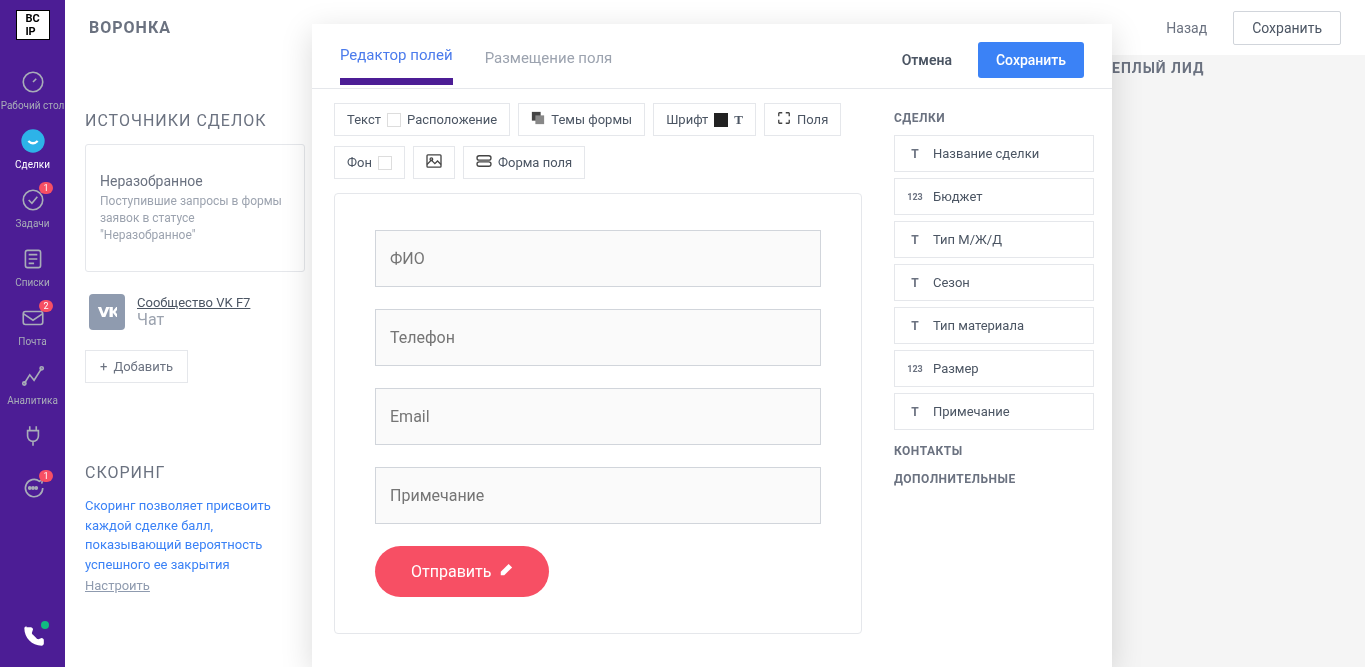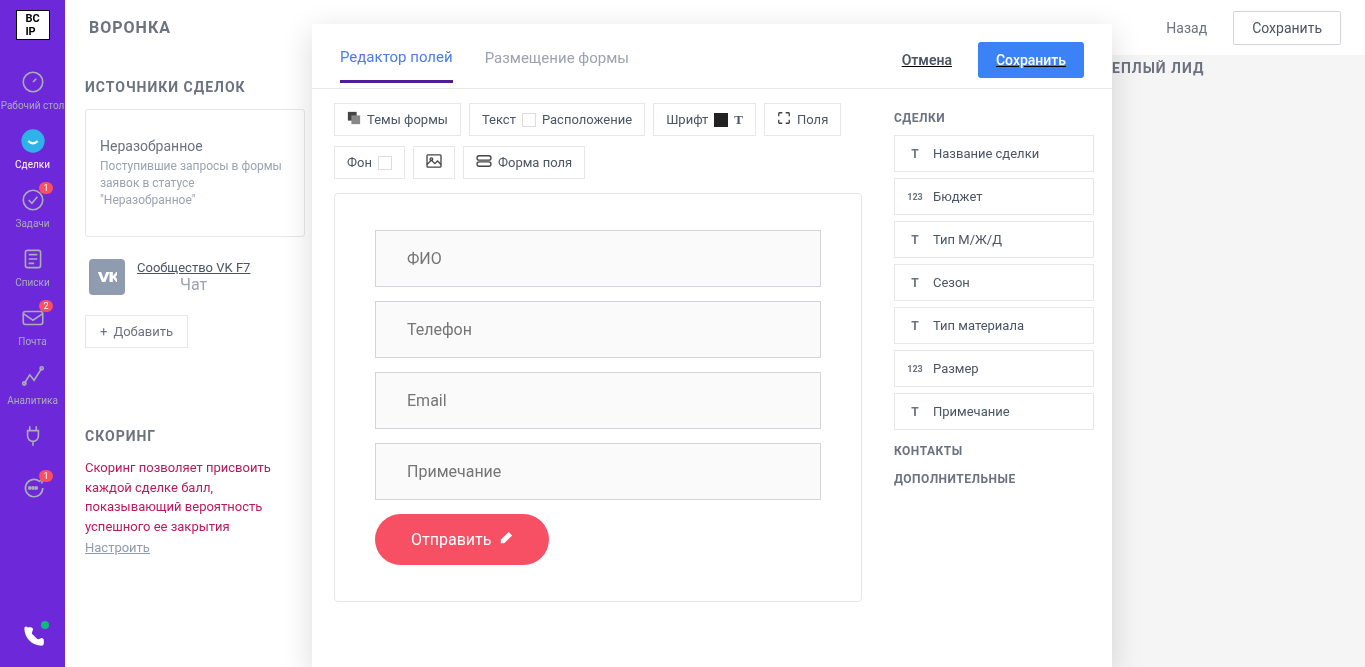--- a/index.html
+++ b/index.html
@@ -1,66 +1,66 @@
 <!DOCTYPE html>
 <html><head>
 <meta charset="utf-8">
 <style>
 * { margin: 0; padding: 0; box-sizing: border-box; font-family: -apple-system, BlinkMacSystemFont, "Segoe UI", Roboto, sans-serif; }
 body { background: #f5f5f5; width: 1365px; height: 667px; overflow: hidden; position: relative; }
 
-.sidebar { position: absolute; left: 0; top: 0; width: 65px; height: 667px; background: #6d28d9; display: flex; flex-direction: column; align-items: center; z-index: 10; }
+.sidebar { position: absolute; left: 0; top: 0; width: 65px; height: 667px; background: #4c1d95; display: flex; flex-direction: column; align-items: center; z-index: 10; }
 .logo { width: 34px; height: 30px; background: #fff; margin-top: 10px; display: flex; align-items: center; justify-content: center; font-size: 11px; font-weight: bold; border: 1px solid #000; }
 .sidebar-item { width: 65px; display: flex; flex-direction: column; align-items: center; justify-content: center; padding: 10px 0 6px; color: #a8adb8; font-size: 10px; cursor: pointer; position: relative; }
 .sidebar-item.active { color: #1a1d29; }
 .sidebar-item .label { margin-top: 4px; }
 .sidebar-icon { width: 28px; height: 28px; display: flex; align-items: center; justify-content: center; }
 .sidebar-spacer { flex: 1; }
 .badge { position: absolute; top: 6px; right: 12px; background: #f74f64; color: #fff; border-radius: 8px; font-size: 9px; padding: 1px 4px; min-width: 14px; text-align: center; }
 
 .topbar { position: absolute; left: 65px; top: 0; right: 0; height: 55px; background: #fff; display: flex; align-items: center; padding: 0 24px; z-index: 5; }
 .page-title { font-size: 16px; font-weight: 700; color: #6b7280; letter-spacing: 1px; }
 .topbar-right { margin-left: auto; display: flex; gap: 12px; align-items: center; }
 .btn-link { color: #6b7280; font-size: 14px; cursor: pointer; padding: 8px 14px; }
 .btn-outline { border: 1px solid #d1d5db; padding: 8px 18px; font-size: 14px; color: #4b5563; background: #fff; cursor: pointer; border-radius: 2px; }
 
 .leftpanel { position: absolute; left: 65px; top: 55px; width: 260px; bottom: 0; padding: 24px 20px; background: #fff; z-index: 4; }
-.panel-heading { font-size: 14px; font-weight: 700; color: #6b7280; letter-spacing: 1px; margin-bottom: 14px; }
+.panel-heading { font-size: 16px; font-weight: 400; color: #6b7280; letter-spacing: 1px; margin-bottom: 14px; margin-top: 32px; }
 .unsorted-box { border: 1px solid #e5e7eb; border-radius: 3px; padding: 28px 14px; margin-bottom: 14px; }
 .unsorted-title { font-size: 14px; color: #6b7280; margin-bottom: 4px; }
 .unsorted-desc { font-size: 12px; color: #9ca3af; line-height: 1.4; }
 .vk-item { display: flex; align-items: center; gap: 12px; padding: 8px 4px; }
 .vk-avatar { width: 36px; height: 36px; background: #8f9baf; border-radius: 4px; display: flex; align-items: center; justify-content: center; color: #fff; font-weight: bold; font-size: 14px; }
-.vk-info { display: flex; flex-direction: column; text-align: center; }
+.vk-info { display: flex; flex-direction: column; }
 .vk-name { font-size: 13px; color: #4b5563; text-decoration: underline; }
 .vk-type { font-size: 16px; color: #9ca3af; }
 .add-btn { border: 1px solid #e5e7eb; padding: 8px 14px; font-size: 13px; color: #6b7280; background: #fff; cursor: pointer; margin-top: 12px; display: flex; align-items: center; gap: 6px; }
 .scoring-section { margin-top: 80px; }
-.scoring-text { font-size: 13px; color: #be185d; line-height: 1.5; margin-top: 8px; }
+.scoring-text { font-size: 13px; color: #3b82f6; line-height: 1.5; margin-top: 8px; }
 .scoring-link { color: #8f9baf; text-decoration: underline; cursor: pointer; display: inline-block; margin-top: 4px; font-size: 13px; }
 
 .stage-header { position: absolute; left: 1112px; top: 60px; font-size: 14px; font-weight: 700; color: #6b7280; letter-spacing: 1px; }
 
 .modal { position: absolute; left: 312px; top: 24px; width: 800px; bottom: 0; background: #fff; box-shadow: 0 8px 30px rgba(0,0,0,0.15); z-index: 20; display: flex; flex-direction: column; }
 .modal-tabs { display: flex; align-items: center; padding: 18px 28px 0; border-bottom: 1px solid #e5e7eb; }
 .modal-tab { font-size: 15px; color: #9ca3af; padding-bottom: 14px; margin-right: 32px; cursor: pointer; }
-.modal-tab.active { color: #4b7bec; border-bottom: 3px solid #4c1d95; }
-.modal-actions { margin-left: auto; display: flex; gap: 12px; align-items: center; padding-bottom: 10px; text-decoration: underline; }
+.modal-tab.active { color: #4b7bec; border-bottom: 7px solid #4c1d95; }
+.modal-actions { margin-left: auto; display: flex; gap: 12px; align-items: center; padding-bottom: 10px; }
 .btn-cancel { font-size: 14px; color: #4b5563; font-weight: 600; cursor: pointer; padding: 8px 14px; }
 .btn-save { background: #3b82f6; color: #fff; font-size: 14px; padding: 10px 18px; border: none; cursor: pointer; border-radius: 3px; font-weight: 500; }
 
 .modal-body { display: flex; flex: 1; overflow: hidden; }
 .editor-col { flex: 1; padding: 14px 22px; overflow-y: auto; }
 .toolbar-row { display: flex; gap: 8px; flex-wrap: wrap; margin-bottom: 10px; }
 .tool-btn { border: 1px solid #e5e7eb; padding: 7px 12px; font-size: 13px; color: #4b5563; background: #fff; cursor: pointer; display: flex; align-items: center; gap: 6px; }
 .tool-swatch { width: 14px; height: 14px; background: #222; display: inline-block; }
 .tool-swatch.light { background: #fff; border: 1px solid #ddd; }
 
 .form-preview { border: 1px solid #e5e7eb; border-radius: 4px; padding: 36px 40px; margin-top: 14px; }
-.form-field { width: 100%; border: 1px solid #d1d5db; padding: 18px 31px; font-size: 16px; color: #737373; margin-bottom: 14px; background: #fafafa; }
+.form-field { width: 100%; border: 1px solid #d1d5db; padding: 18px 14px; font-size: 16px; color: #737373; margin-bottom: 22px; background: #fafafa; }
 .submit-btn { background: #f74f64; color: #fff; border: none; padding: 16px 36px; font-size: 16px; border-radius: 28px; cursor: pointer; display: flex; align-items: center; gap: 8px; }
 
 .fields-col { width: 228px; padding: 22px 18px 22px 10px; }
 .field-group-title { font-size: 12px; font-weight: 700; color: #6b7280; letter-spacing: 0.5px; margin-bottom: 10px; margin-top: 14px; }
 .field-item { border: 1px solid #e5e7eb; padding: 10px 12px; font-size: 13px; color: #4b5563; margin-bottom: 6px; display: flex; align-items: center; gap: 10px; cursor: grab; background: #fff; }
 .field-icon { width: 16px; font-size: 12px; font-weight: bold; color: #6b7280; text-align: center; }
 </style>
 </head>
 <body>
 
@@ -186,40 +186,40 @@
     <div class="scoring-text">Скоринг позволяет присвоить каждой сделке балл, показывающий вероятность успешного ее закрытия</div>
     <span class="scoring-link">Настроить</span>
   </div>
 </div>
 
 <div class="stage-header">ЕПЛЫЙ ЛИД</div>
 
 <div class="modal">
   <div class="modal-tabs">
     <div class="modal-tab active">Редактор полей</div>
-    <div class="modal-tab">Размещение формы</div>
+    <div class="modal-tab">Размещение поля</div>
     <div class="modal-actions">
       <span class="btn-cancel">Отмена</span>
       <button class="btn-save">Сохранить</button>
     </div>
   </div>
   <div class="modal-body">
     <div class="editor-col">
       <div class="toolbar-row">
         <button class="tool-btn">
+          <span>Текст</span>
+          <span class="tool-swatch light"></span>
+          <span>Расположение</span>
+        </button>
+        <button class="tool-btn">
           <span><svg width="14" height="14" viewBox="0 0 16 16" fill="#444">
                 <rect x="1" y="1" width="10" height="10"></rect>
                 <rect x="5" y="5" width="10" height="10" fill="#888"></rect>
               </svg></span>
           <span>Темы формы</span>
-        </button>
-        <button class="tool-btn">
-          <span>Текст</span>
-          <span class="tool-swatch light"></span>
-          <span>Расположение</span>
         </button>
         <button class="tool-btn">
           <span>Шрифт</span>
           <span class="tool-swatch"></span>
           <span style="font-family:serif;font-weight:bold;">T</span>
         </button>
         <button class="tool-btn">
           <span><svg width="14" height="14" viewBox="0 0 16 16" fill="none" stroke="#444" stroke-width="1.5">
                 <path d="M2 2h4M2 2v4M14 2h-4M14 2v4M2 14h4M2 14v-4M14 14h-4M14 14v-4"></path>
               </svg></span>

